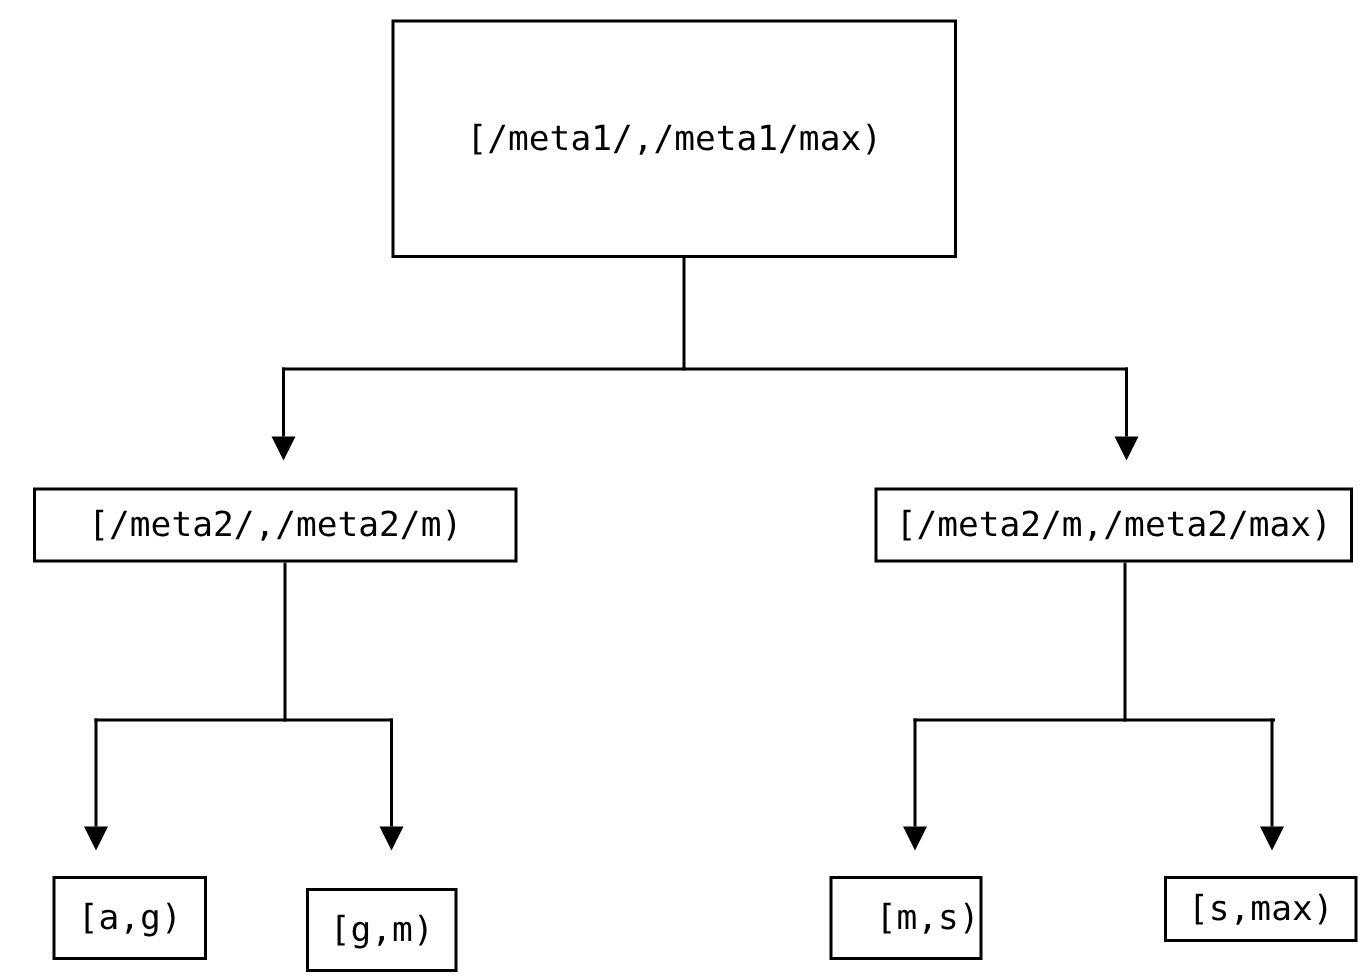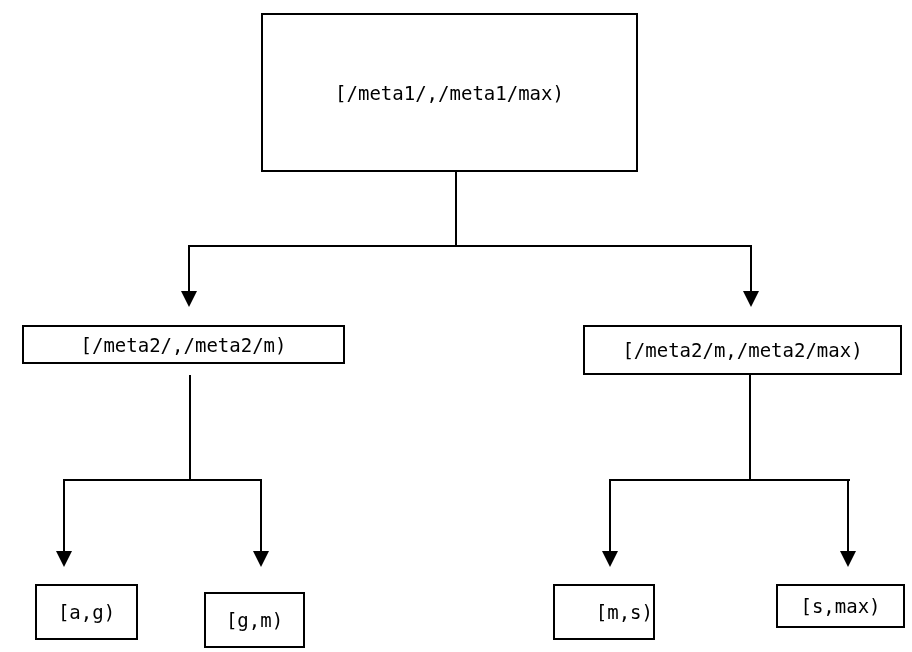--- a/index.html
+++ b/index.html
@@ -17,27 +17,27 @@
     overflow: hidden;
   }
   .node {
     position: absolute;
     box-sizing: border-box;
     border: 2px solid #000000;
     background: #ffffff;
     display: flex;
     align-items: center;
     justify-content: center;
-    font-size: 19px;
+    font-size: 23px;
     letter-spacing: 0px;
     white-space: nowrap;
   }
   
   .node-root  { left: 261px; top: 13px;  width: 377px; height: 159px; }
-  .node-2l    { left: 22px;  top: 325px; width: 323px; height: 39px;  }
+  .node-2l    { left: 22px;  top: 325px; width: 323px; height: 50px;  }
   .node-2r    { left: 583px; top: 325px; width: 319px; height: 50px;  }
   .node-leaf1 { left: 7px;   top: 584px; width: 103px; height: 56px; margin-left: 28px;  }
   .node-leaf2 { left: 204px; top: 592px; width: 101px; height: 56px;  }
   .node-leaf3 { left: 553px; top: 584px; width: 102px; height: 56px; justify-content: flex-end;  }
   .node-leaf4 { left: 776px; top: 584px; width: 129px; height: 44px;  }
 
   .line {
     position: absolute;
     background: #000000;
   }

